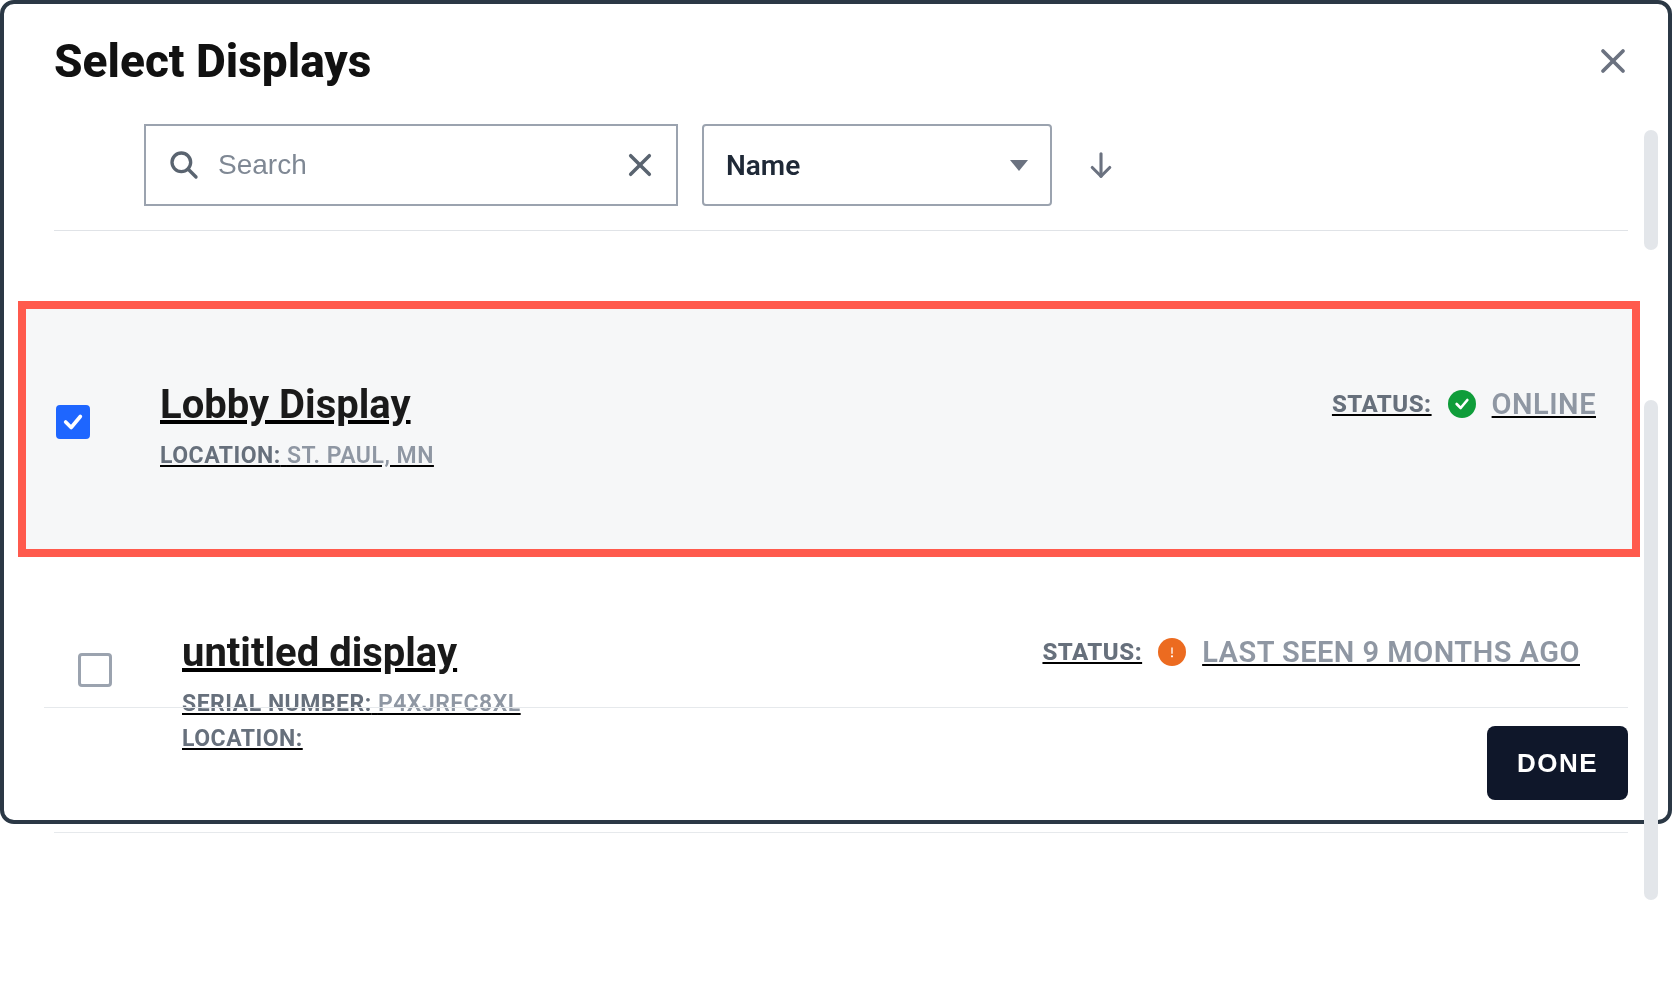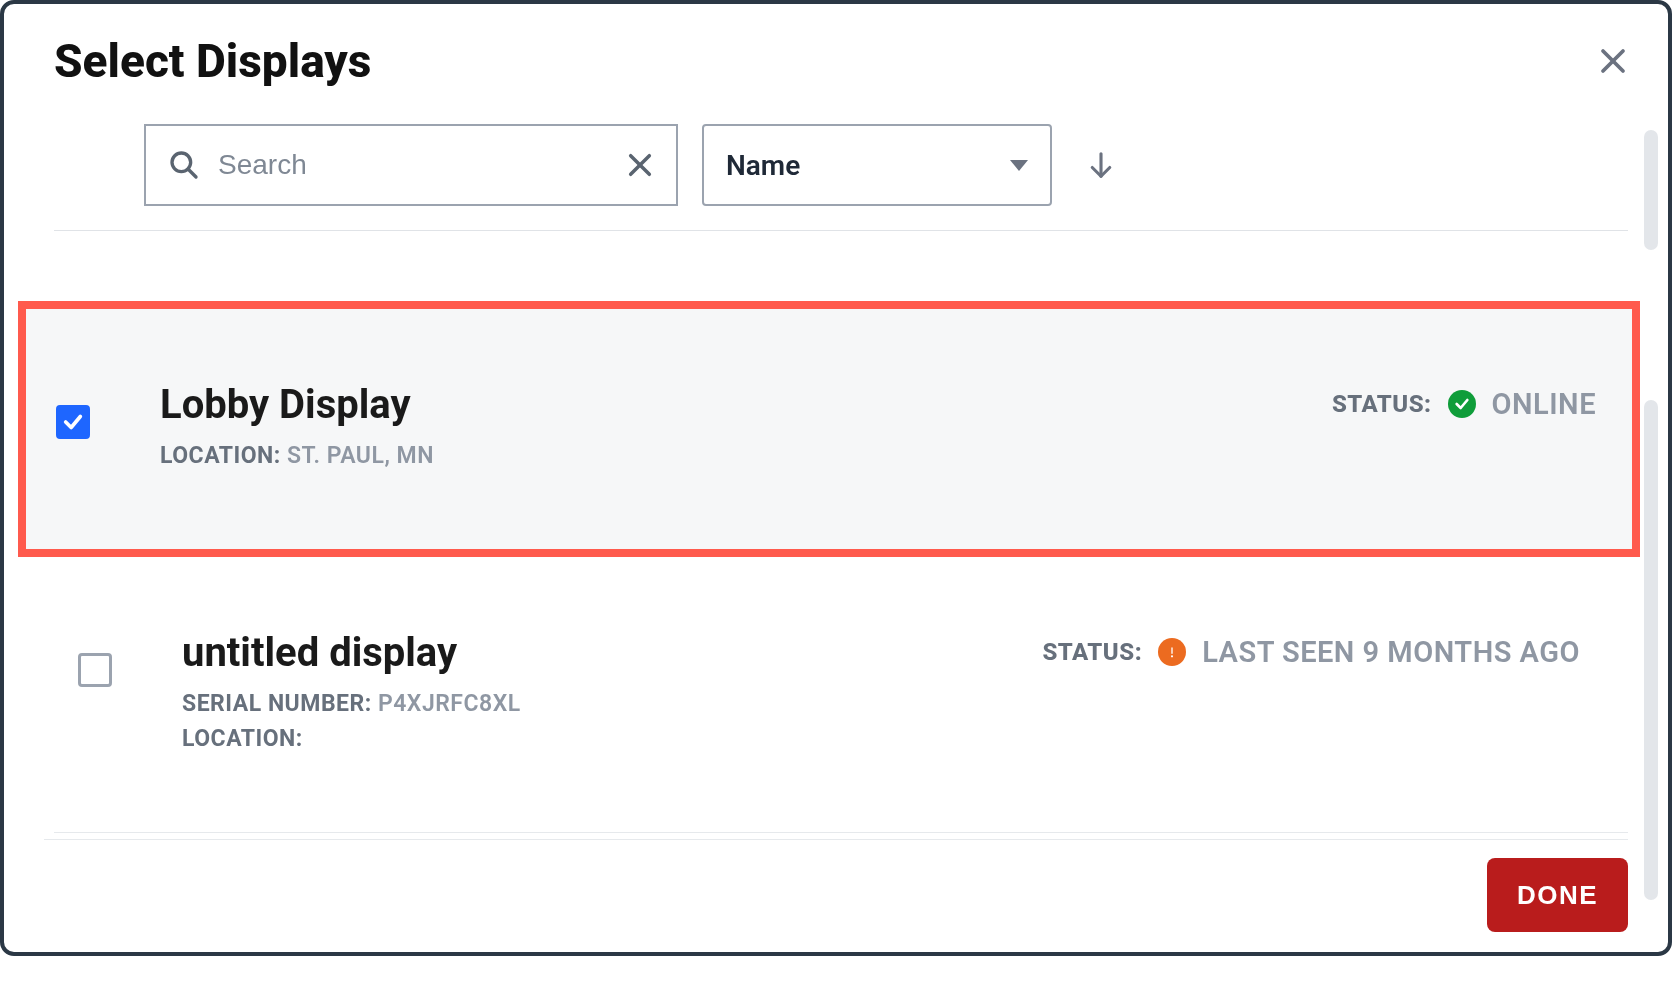--- a/index.html
+++ b/index.html
@@ -7,21 +7,21 @@
   html, body {
     width: 1672px;
     height: 1008px;
     font-family: -apple-system, BlinkMacSystemFont, "Segoe UI", Roboto, Helvetica, Arial, sans-serif;
     background: #fff;
   }
 
   
   .frame {
     width: 1672px;
-    height: 956px;
+    height: 824px;
     border: 4px solid #2b3845;
     border-radius: 14px;
     background: #fff;
     padding: 30px 40px 36px 50px;
     position: relative;
   }
 
   
   .header {
     display: flex;
@@ -122,20 +122,21 @@
   }
 
   .list-spacer { height: 70px; }
 
   .row {
     display: flex;
     align-items: flex-start;
     padding: 72px 48px 72px 24px;
     border-bottom: 1px solid #e6e9ec;
     position: relative;
+    text-decoration: underline;
   }
   .row.selected {
     background: #f6f7f8;
   }
   .row.highlight-ring {
     margin-left: -36px;
     margin-right: -12px;
     padding-left: 30px;
     padding-right: 36px;
     border: 8px solid #ff5a4d;
@@ -212,21 +213,21 @@
     position: absolute;
     bottom: 20px;
     right: 40px;
     left: 40px;
     display: flex;
     justify-content: flex-end;
     padding-top: 18px;
     border-top: 1px solid #e6e9ec;
   }
   .done-btn {
-    background: #b91c1c;
+    background: #0f172a;
     color: #fff;
     border: none;
     border-radius: 8px;
     height: 74px;
     padding: 0 30px;
     font-size: 26px;
     font-weight: 800;
     letter-spacing: 1.5px;
     cursor: pointer;
   }

